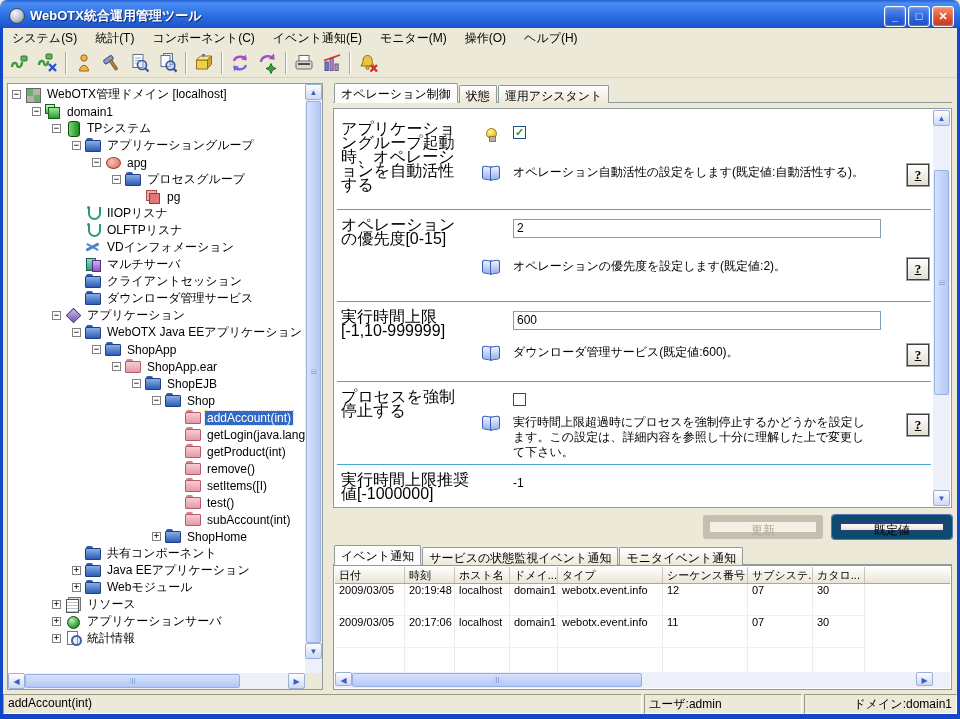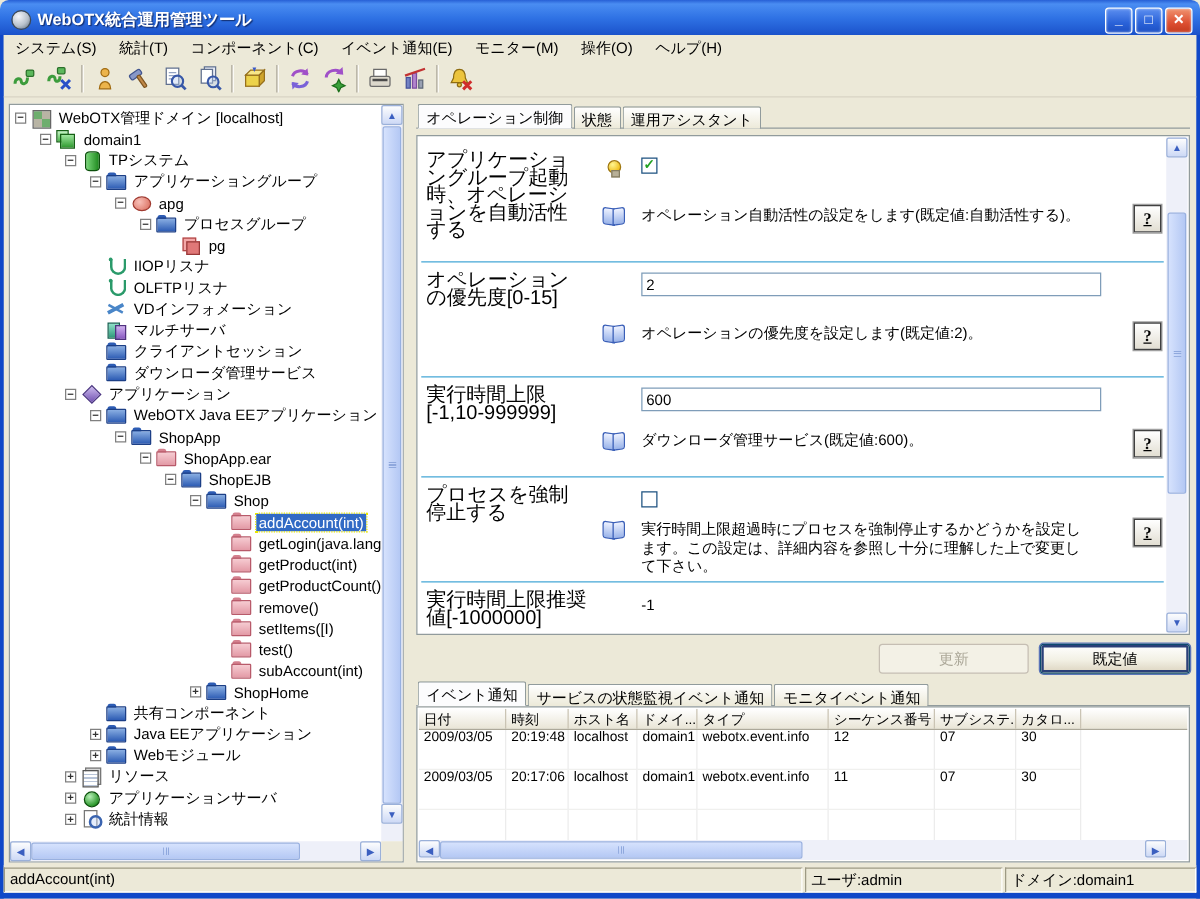--- a/index.html
+++ b/index.html
@@ -153,21 +153,21 @@
   .book { width:18px; height:13px; position:relative; display:inline-block; margin-top:2px; }
   .book::before, .book::after { content:""; position:absolute; top:0; width:8px; height:12px;
     background:linear-gradient(#eef2ff,#9ab4ea); border:1px solid #3a5fb8; }
   .book::before { left:0; transform:skewY(8deg); border-radius:3px 0 0 2px; }
   .book::after { right:0; transform:skewY(-8deg); border-radius:0 3px 2px 0; }
   #form-vsb { right:1px; top:1px; bottom:1px; }
   #form-vsb .sbthumb { left:1px; right:1px; top:60px; height:225px; }
 
   
   #btnrow { position:absolute; right:0; top:432px; display:flex; gap:9px; }
-  .xpbtn { width:120px; height:24px; border:1px solid #0c4a6e; border-radius:3px; font-size:12px;
+  .xpbtn { width:120px; height:24px; border:7px solid #0c4a6e; border-radius:3px; font-size:12px;
     background:linear-gradient(#fff,#f2f0e4 55%,#dcd4c0); }
   .xpbtn:disabled { color:#aca899; border-color:#c5beb3; background:#f3f1e6; }
   .xpbtn.default { box-shadow:0 0 0 2px #2a3f78 inset, 0 0 0 1px #5a74b8; font-weight:normal; }
 
   
   #bottompanel { position:absolute; left:0; right:0; top:462px; bottom:0; }
   #tablebox { position:absolute; left:0; right:0; top:20px; bottom:0; border:1px solid #919b9c; background:#fff; }
   #tblwrap { position:absolute; left:1px; right:1px; top:1px; bottom:16px; overflow:hidden; }
   .thead { display:flex; height:17px; background:linear-gradient(#fff,#e9e5d6); border-bottom:1px solid #aca899; }
   .th { font-size:11px; padding:1px 4px; border-right:1px solid #cac4b4; white-space:nowrap; overflow:hidden; }
@@ -176,21 +176,21 @@
   #table-hsb { left:1px; right:18px; bottom:1px; }
   #table-hsb .sbthumb { top:1px; bottom:1px; left:17px; width:290px; }
   #table-hsb-corner { position:absolute; right:1px; bottom:1px; width:17px; height:16px; background:#eef0f9; }
 
   
   #statusbar { position:absolute; left:0; right:0; bottom:0; height:22px; display:flex; gap:2px; background:#ece9d8; padding-top:2px; }
   .scell { border:1px solid; border-color:#9d9a84 #fff #fff #9d9a84; font-size:12px; padding:1px 4px;
     white-space:nowrap; overflow:hidden; }
   .scell.grow { flex:1; }
   .scell.user { width:158px; }
-  .scell.dom { width:153px; }
+  .scell.dom { width:153px;text-align:right; }
 
   svg { display:block; }
 </style>
 </head>
 <body>
 
 <div id="window">
 
   <div class="titlebar">
     <span class="appicon"></span>
@@ -438,26 +438,20 @@
               <span class="tsp" style="width: 164px;"></span>
               <span class="tbox empty"></span>
               <span class="ticon i-folder-pink"></span>
               <span class="tlabel">getLogin(java.lang.S</span>
             </div>
             <div class="trow">
               <span class="tsp" style="width: 164px;"></span>
               <span class="tbox empty"></span>
               <span class="ticon i-folder-pink"></span>
               <span class="tlabel">getProduct(int)</span>
-            </div>
-            <div class="trow">
-              <span class="tsp" style="width: 164px;"></span>
-              <span class="tbox empty"></span>
-              <span class="ticon i-folder-pink"></span>
-              <span class="tlabel">getProductCount()</span>
             </div>
             <div class="trow">
               <span class="tsp" style="width: 164px;"></span>
               <span class="tbox empty"></span>
               <span class="ticon i-folder-pink"></span>
               <span class="tlabel">remove()</span>
             </div>
             <div class="trow">
               <span class="tsp" style="width: 164px;"></span>
               <span class="tbox empty"></span>

